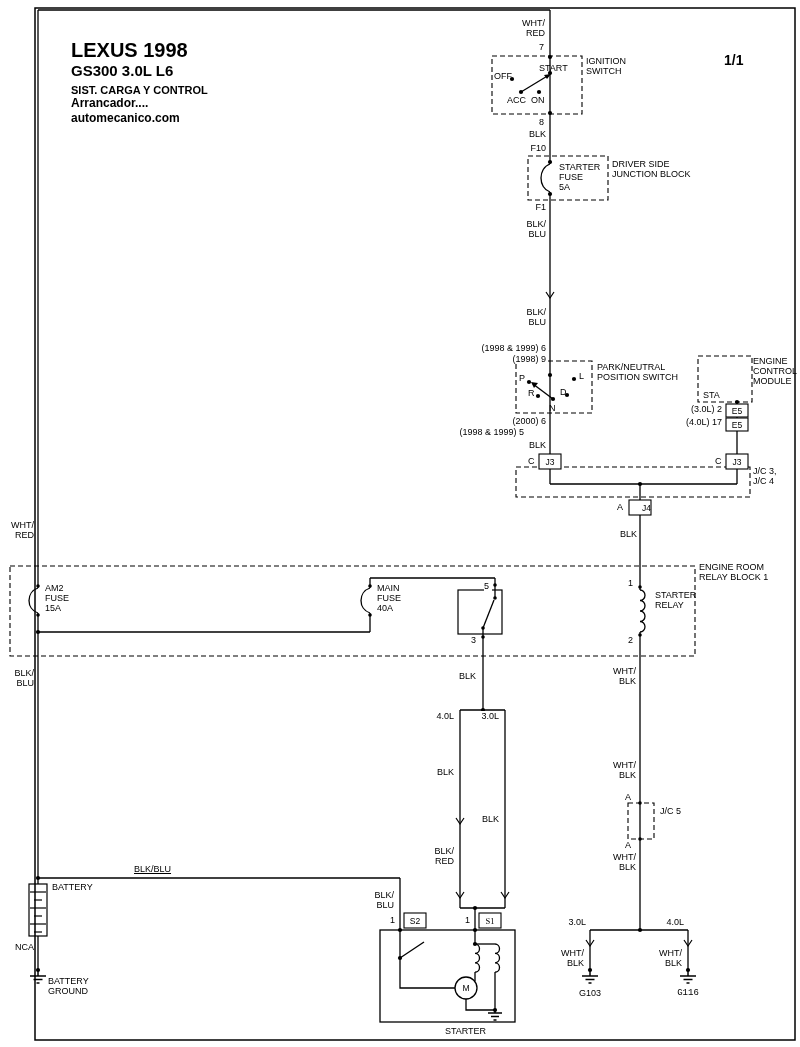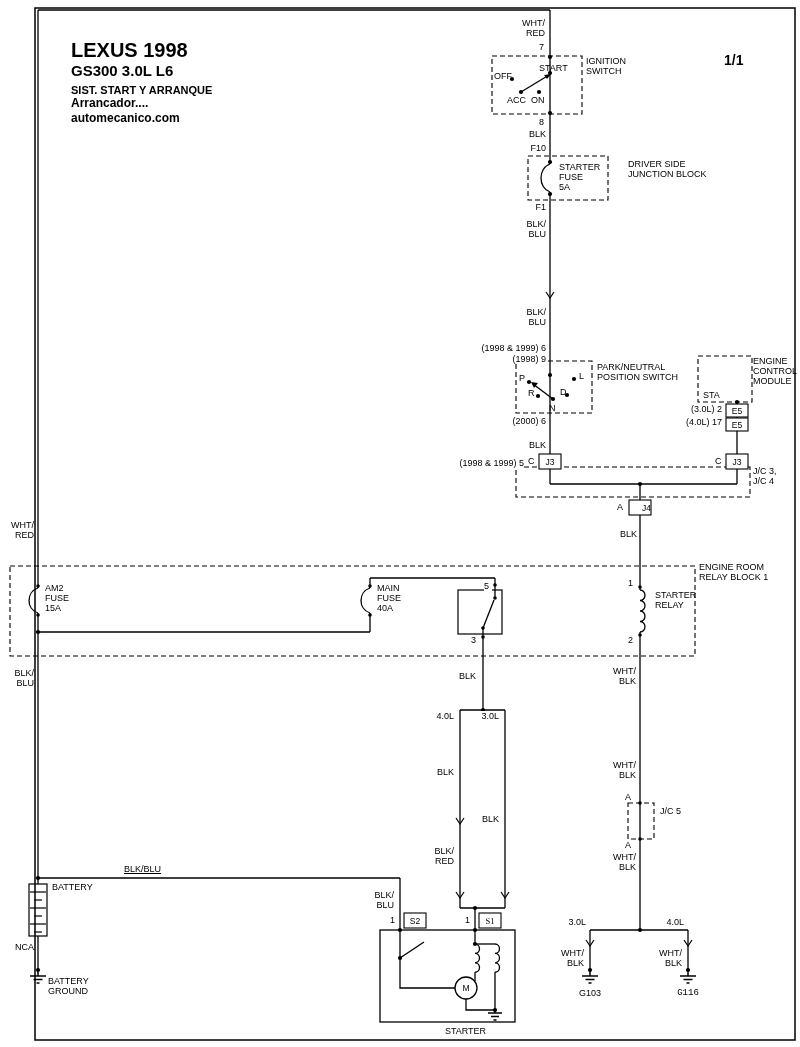--- a/index.html
+++ b/index.html
@@ -193,60 +193,60 @@
         <circle cx="38" cy="970" r="2.1"></circle>
     <circle cx="590" cy="970" r="2.1"></circle>
         <circle cx="688" cy="970" r="2.1"></circle>
     <circle cx="640" cy="803" r="1.8"></circle>
         <circle cx="640" cy="839" r="1.8"></circle>
   </g>
 </svg>
 
 <div class="h-brand" style="left:71px;top:38px;">LEXUS 1998</div>
 <div class="h-model" style="left:71px;top:62px;">GS300 3.0L L6</div>
-<div class="h-sys" style="left:71px;top:83px;">SIST. START Y ARRANQUE</div>
+<div class="h-sys" style="left:71px;top:83px;">SIST. CARGA Y CONTROL</div>
 <div class="h-sub" style="left:71px;top:96px;">Arrancador....</div>
 <div class="h-sub" style="left:71px;top:111px;">automecanico.com</div>
 <div class="h-page" style="left:724px;top:52px;">1/1</div>
 
 <div class="lb tr" style="left:505px;top:18px;width:40px;">WHT/
 RED</div>
 <div class="lb" style="left:539px;top:42px;width:8px;">7</div>
 <div class="lb nb" style="left:586px;top:56px;">IGNITION
 SWITCH</div>
 <div class="lb nb" style="left:494px;top:71px;">OFF</div>
 <div class="lb nb" style="left:539px;top:63px;">START</div>
 <div class="lb nb" style="left:507px;top:95px;">ACC</div>
 <div class="lb nb" style="left:531px;top:95px;">ON</div>
 <div class="lb" style="left:539px;top:117px;width:8px;">8</div>
 <div class="lb tr" style="left:524px;top:129px;width:22px;">BLK</div>
 
 <div class="lb tr" style="left:522px;top:143px;width:24px;">F10</div>
-<div class="lb nb" style="left:612px;top:159px;margin-left:16px;">DRIVER SIDE
+<div class="lb nb" style="left:612px;top:159px;">DRIVER SIDE
 JUNCTION BLOCK</div>
 <div class="lb nb" style="left:559px;top:162px;">STARTER
 FUSE
 5A</div>
 <div class="lb tr" style="left:524px;top:202px;width:22px;">F1</div>
 <div class="lb tr" style="left:506px;top:219px;width:40px;">BLK/
 BLU</div>
 <div class="lb tr" style="left:506px;top:307px;width:40px;">BLK/
 BLU</div>
 
 <div class="lb tr" style="left:462px;top:343px;width:84px;">(1998 &amp; 1999)  6</div>
 <div class="lb tr" style="left:462px;top:354px;width:84px;">(1998)  9</div>
 <div class="lb nb" style="left:597px;top:362px;">PARK/NEUTRAL
 POSITION SWITCH</div>
 <div class="lb nb" style="left:519px;top:373px;width:8px;">P</div>
 <div class="lb nb" style="left:579px;top:371px;width:8px;">L</div>
 <div class="lb nb" style="left:528px;top:388px;width:8px;">R</div>
 <div class="lb nb" style="left:549px;top:403px;width:8px;">N</div>
 <div class="lb nb" style="left:560px;top:387px;width:8px;">D</div>
 <div class="lb tr" style="left:462px;top:416px;width:84px;">(2000)  6</div>
-<div class="lb tr" style="left:440px;top:427px;width:84px;margin-top:31px;">(1998 &amp; 1999)  5</div>
+<div class="lb tr" style="left:440px;top:427px;width:84px;">(1998 &amp; 1999)  5</div>
 <div class="lb tr" style="left:524px;top:440px;width:22px;">BLK</div>
 
 <div class="lb nb" style="left:753px;top:356px;">ENGINE
 CONTROL
 MODULE</div>
 <div class="lb nb" style="left:703px;top:390px;">STA</div>
 <div class="lb tr" style="left:662px;top:404px;width:60px;">(3.0L)  2</div>
 <div class="lb tr" style="left:662px;top:417px;width:60px;">(4.0L)  17</div>
 <div class="cb" style="left:726px;top:406px;width:22px;">E5</div>
 <div class="cb" style="left:726px;top:420px;width:22px;">E5</div>
@@ -291,21 +291,21 @@
 BLK</div>
 <div class="lb" style="left:625px;top:792px;width:8px;">A</div>
 <div class="lb nb" style="left:660px;top:806px;">J/C 5</div>
 <div class="lb tr" style="left:475px;top:814px;width:24px;">BLK</div>
 <div class="lb" style="left:625px;top:840px;width:8px;">A</div>
 <div class="lb tr" style="left:424px;top:846px;width:30px;">BLK/
 RED</div>
 <div class="lb tr" style="left:608px;top:852px;width:28px;">WHT/
 BLK</div>
 
-<div class="lb nb" style="left:124px;top:864px;text-decoration:underline;">BLK/BLU</div>
+<div class="lb nb" style="left:134px;top:864px;text-decoration:underline;">BLK/BLU</div>
 <div class="lb nb" style="left:52px;top:882px;">BATTERY</div>
 <div class="lb tr" style="left:366px;top:890px;width:28px;">BLK/
 BLU</div>
 <div class="lb tr" style="left:8px;top:942px;width:26px;">NCA</div>
 <div class="lb nb" style="left:48px;top:976px;">BATTERY
 GROUND</div>
 
 <div class="lb" style="left:390px;top:915px;width:8px;">1</div>
 <div class="cb" style="left:404px;top:916px;width:22px;">S2</div>
 <div class="lb" style="left:465px;top:915px;width:8px;">1</div>

